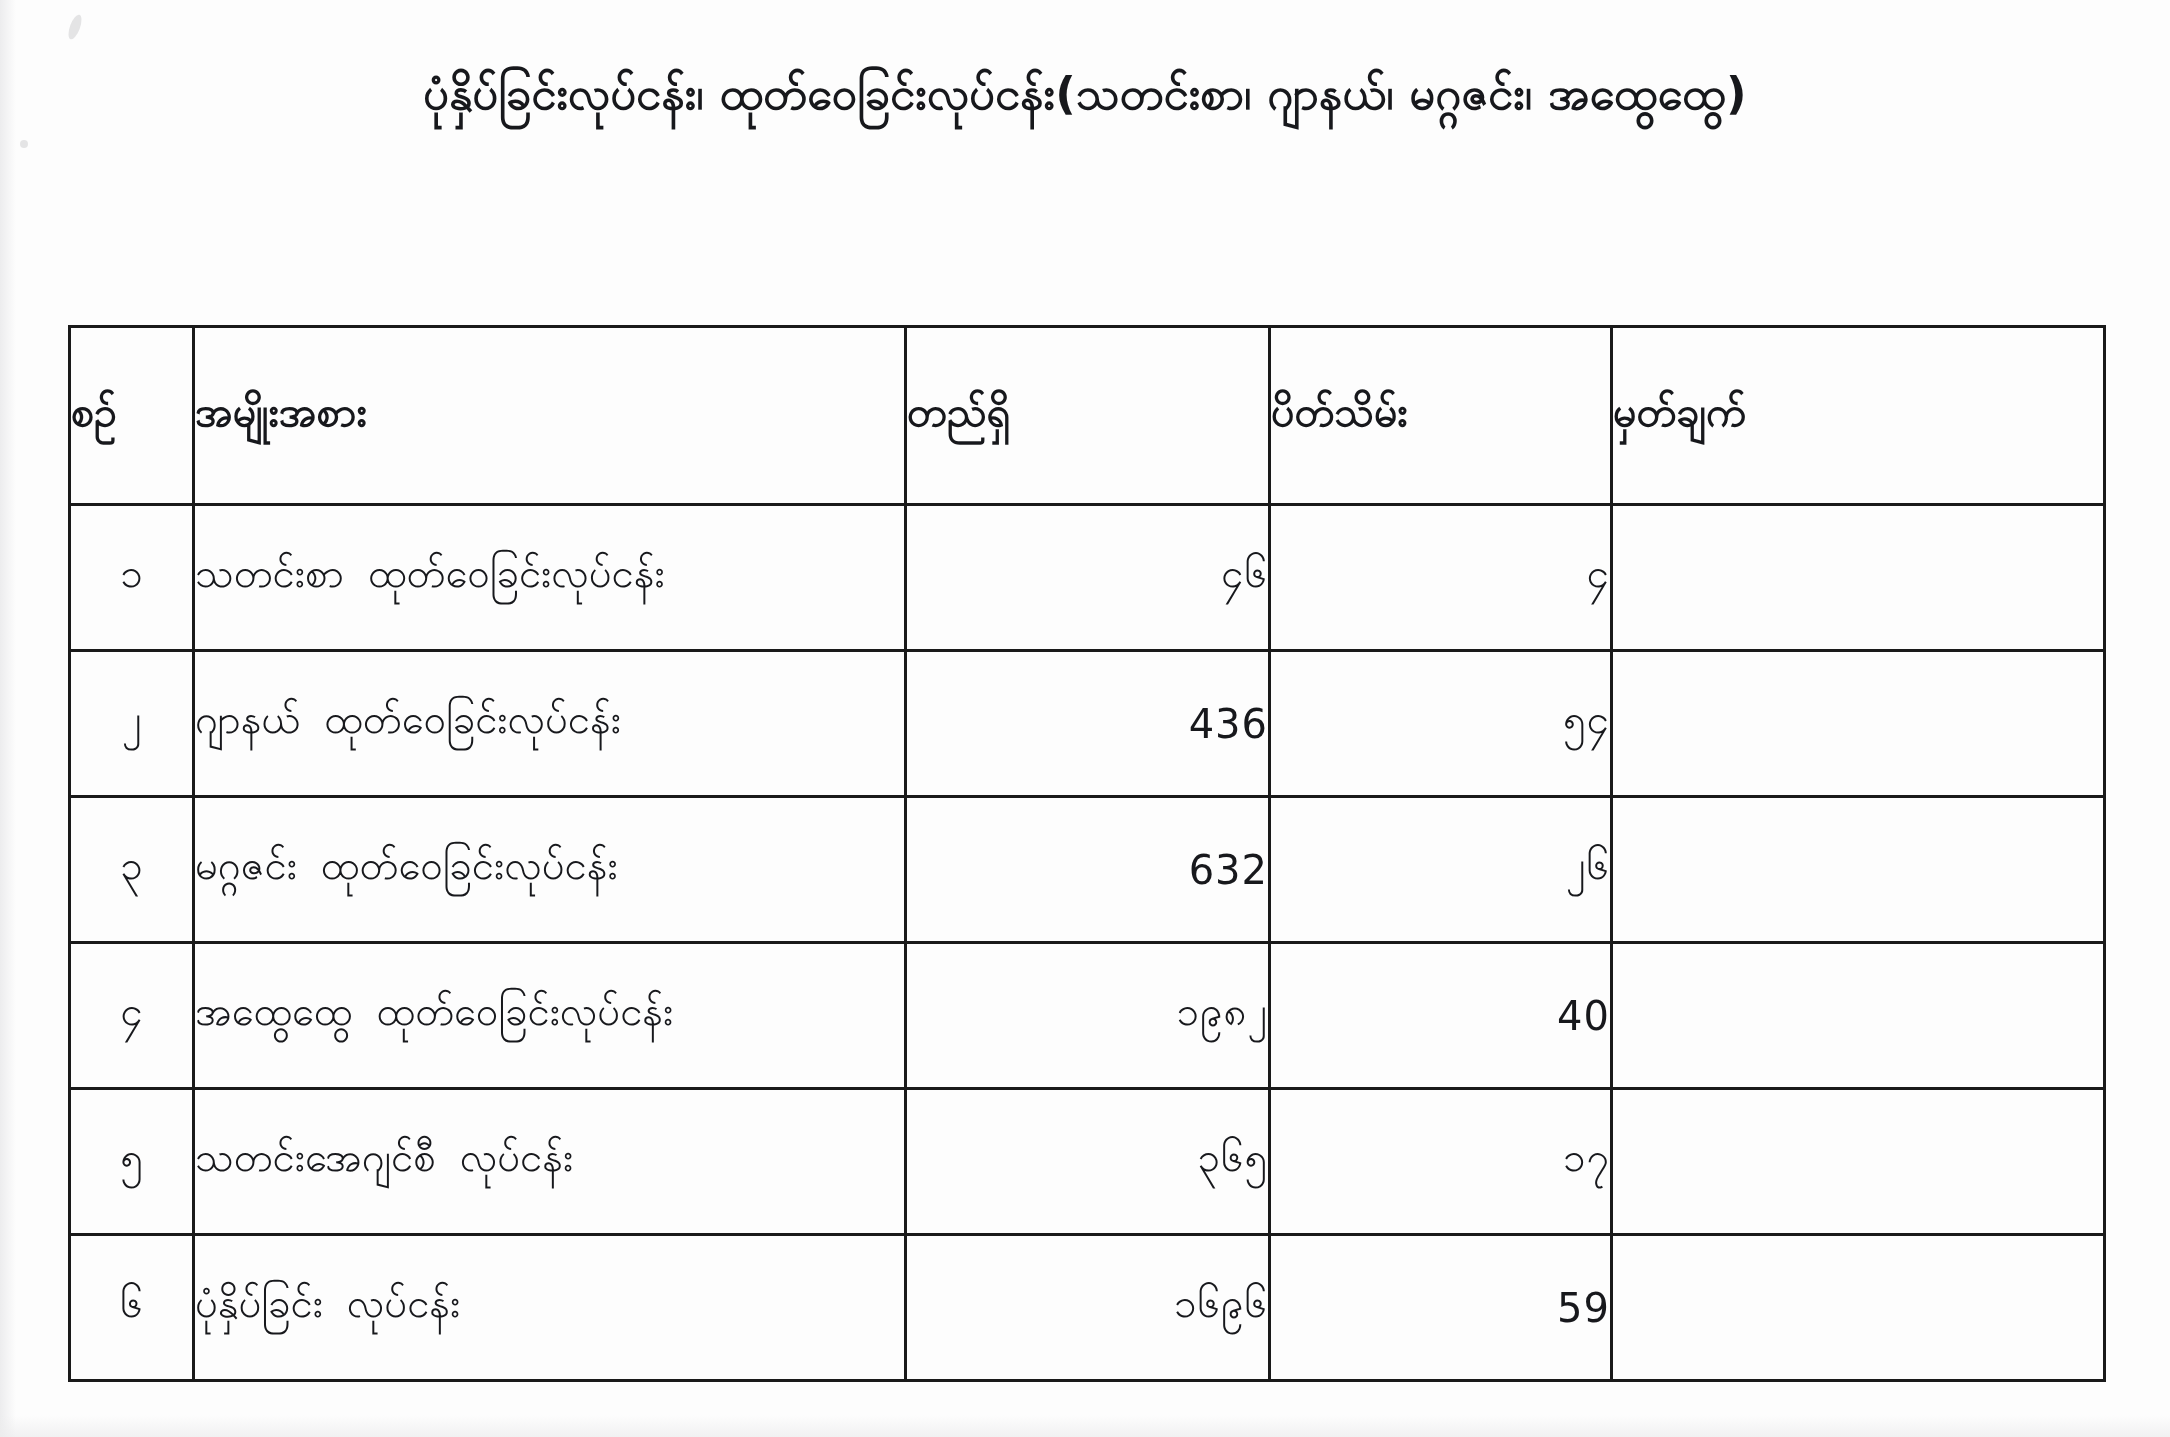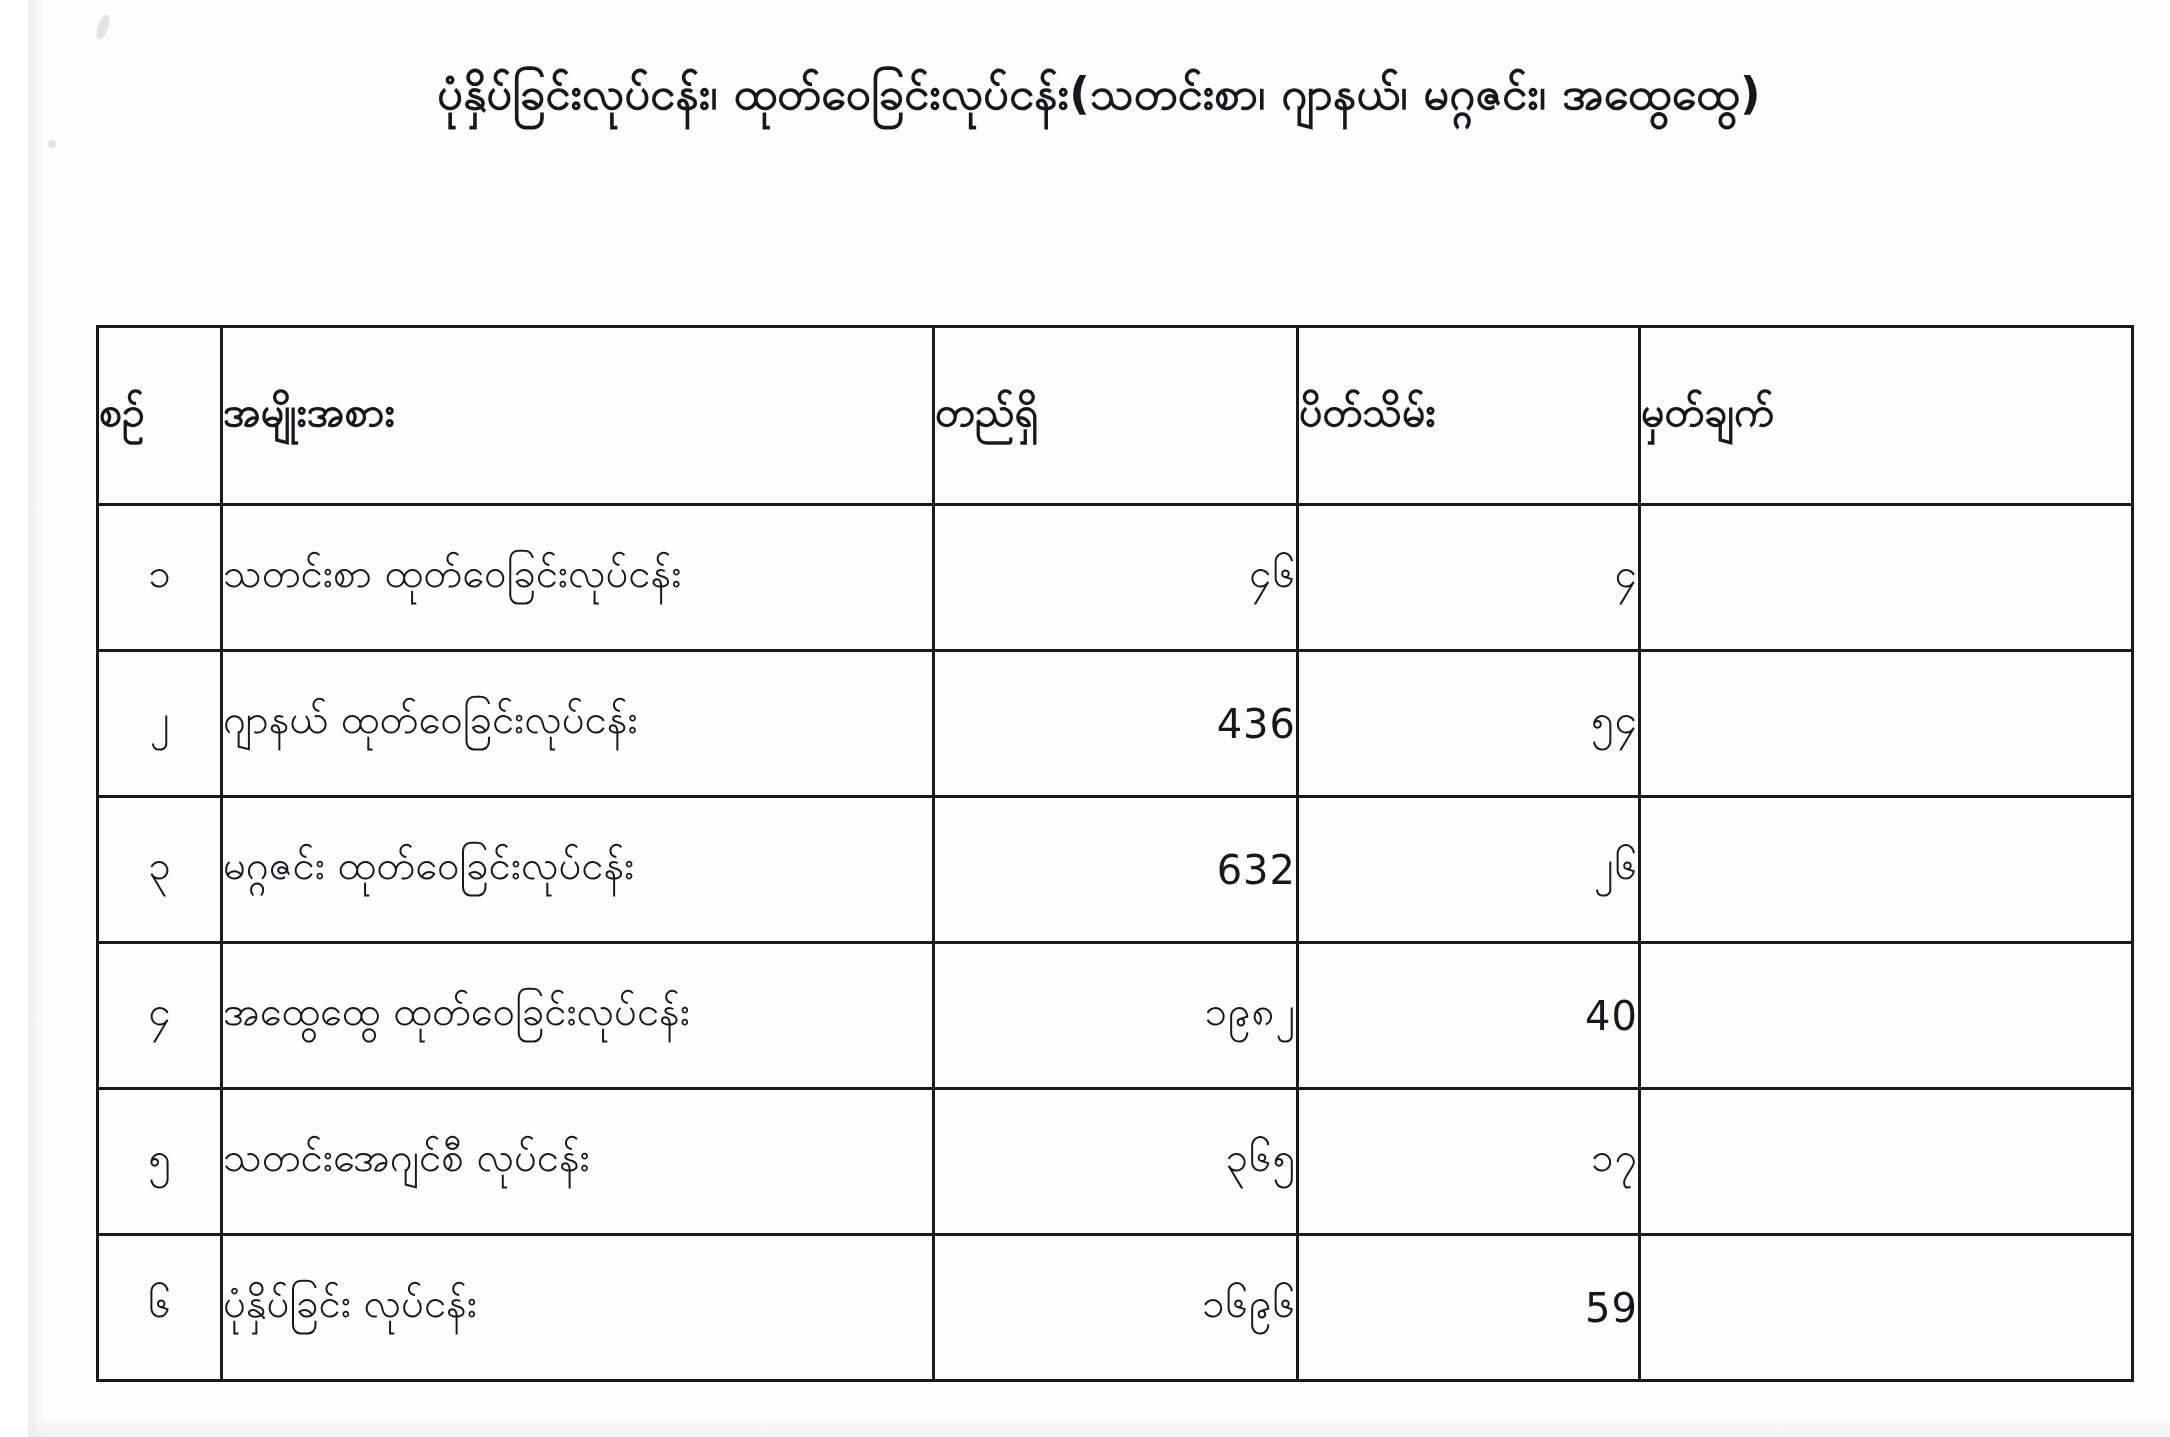--- a/index.html
+++ b/index.html
@@ -12,21 +12,20 @@
     height: 1437px;
     font-family: "DejaVu Sans", sans-serif;
     color: #17181c;
     overflow: hidden;
     position: relative;
   }
   .page {
     position: absolute;
     inset: 0;
     background: #fdfdfd;
-    margin-left: 28px;
   }
   
   .scan-edge-left {
     position: absolute;
     left: 0; top: 0; bottom: 0;
     width: 16px;
     background: linear-gradient(to right, #e8e8ea, rgba(255,255,255,0));
     opacity: .8;
   }
   .scan-edge-bottom {
@@ -93,20 +92,21 @@
     font-weight: 500;
   }
   td.col-no {
     text-align: center;
     font-size: 40px;
   }
   td.col-type {
     text-align: left;
     padding-left: 20px;
     white-space: nowrap;
+    font-family: Liberation Mono, monospace;
   }
   td.col-num {
     text-align: right;
     letter-spacing: 1px;
   }
   td.col-remark { }
 </style>
 </head>
 <body>
 

